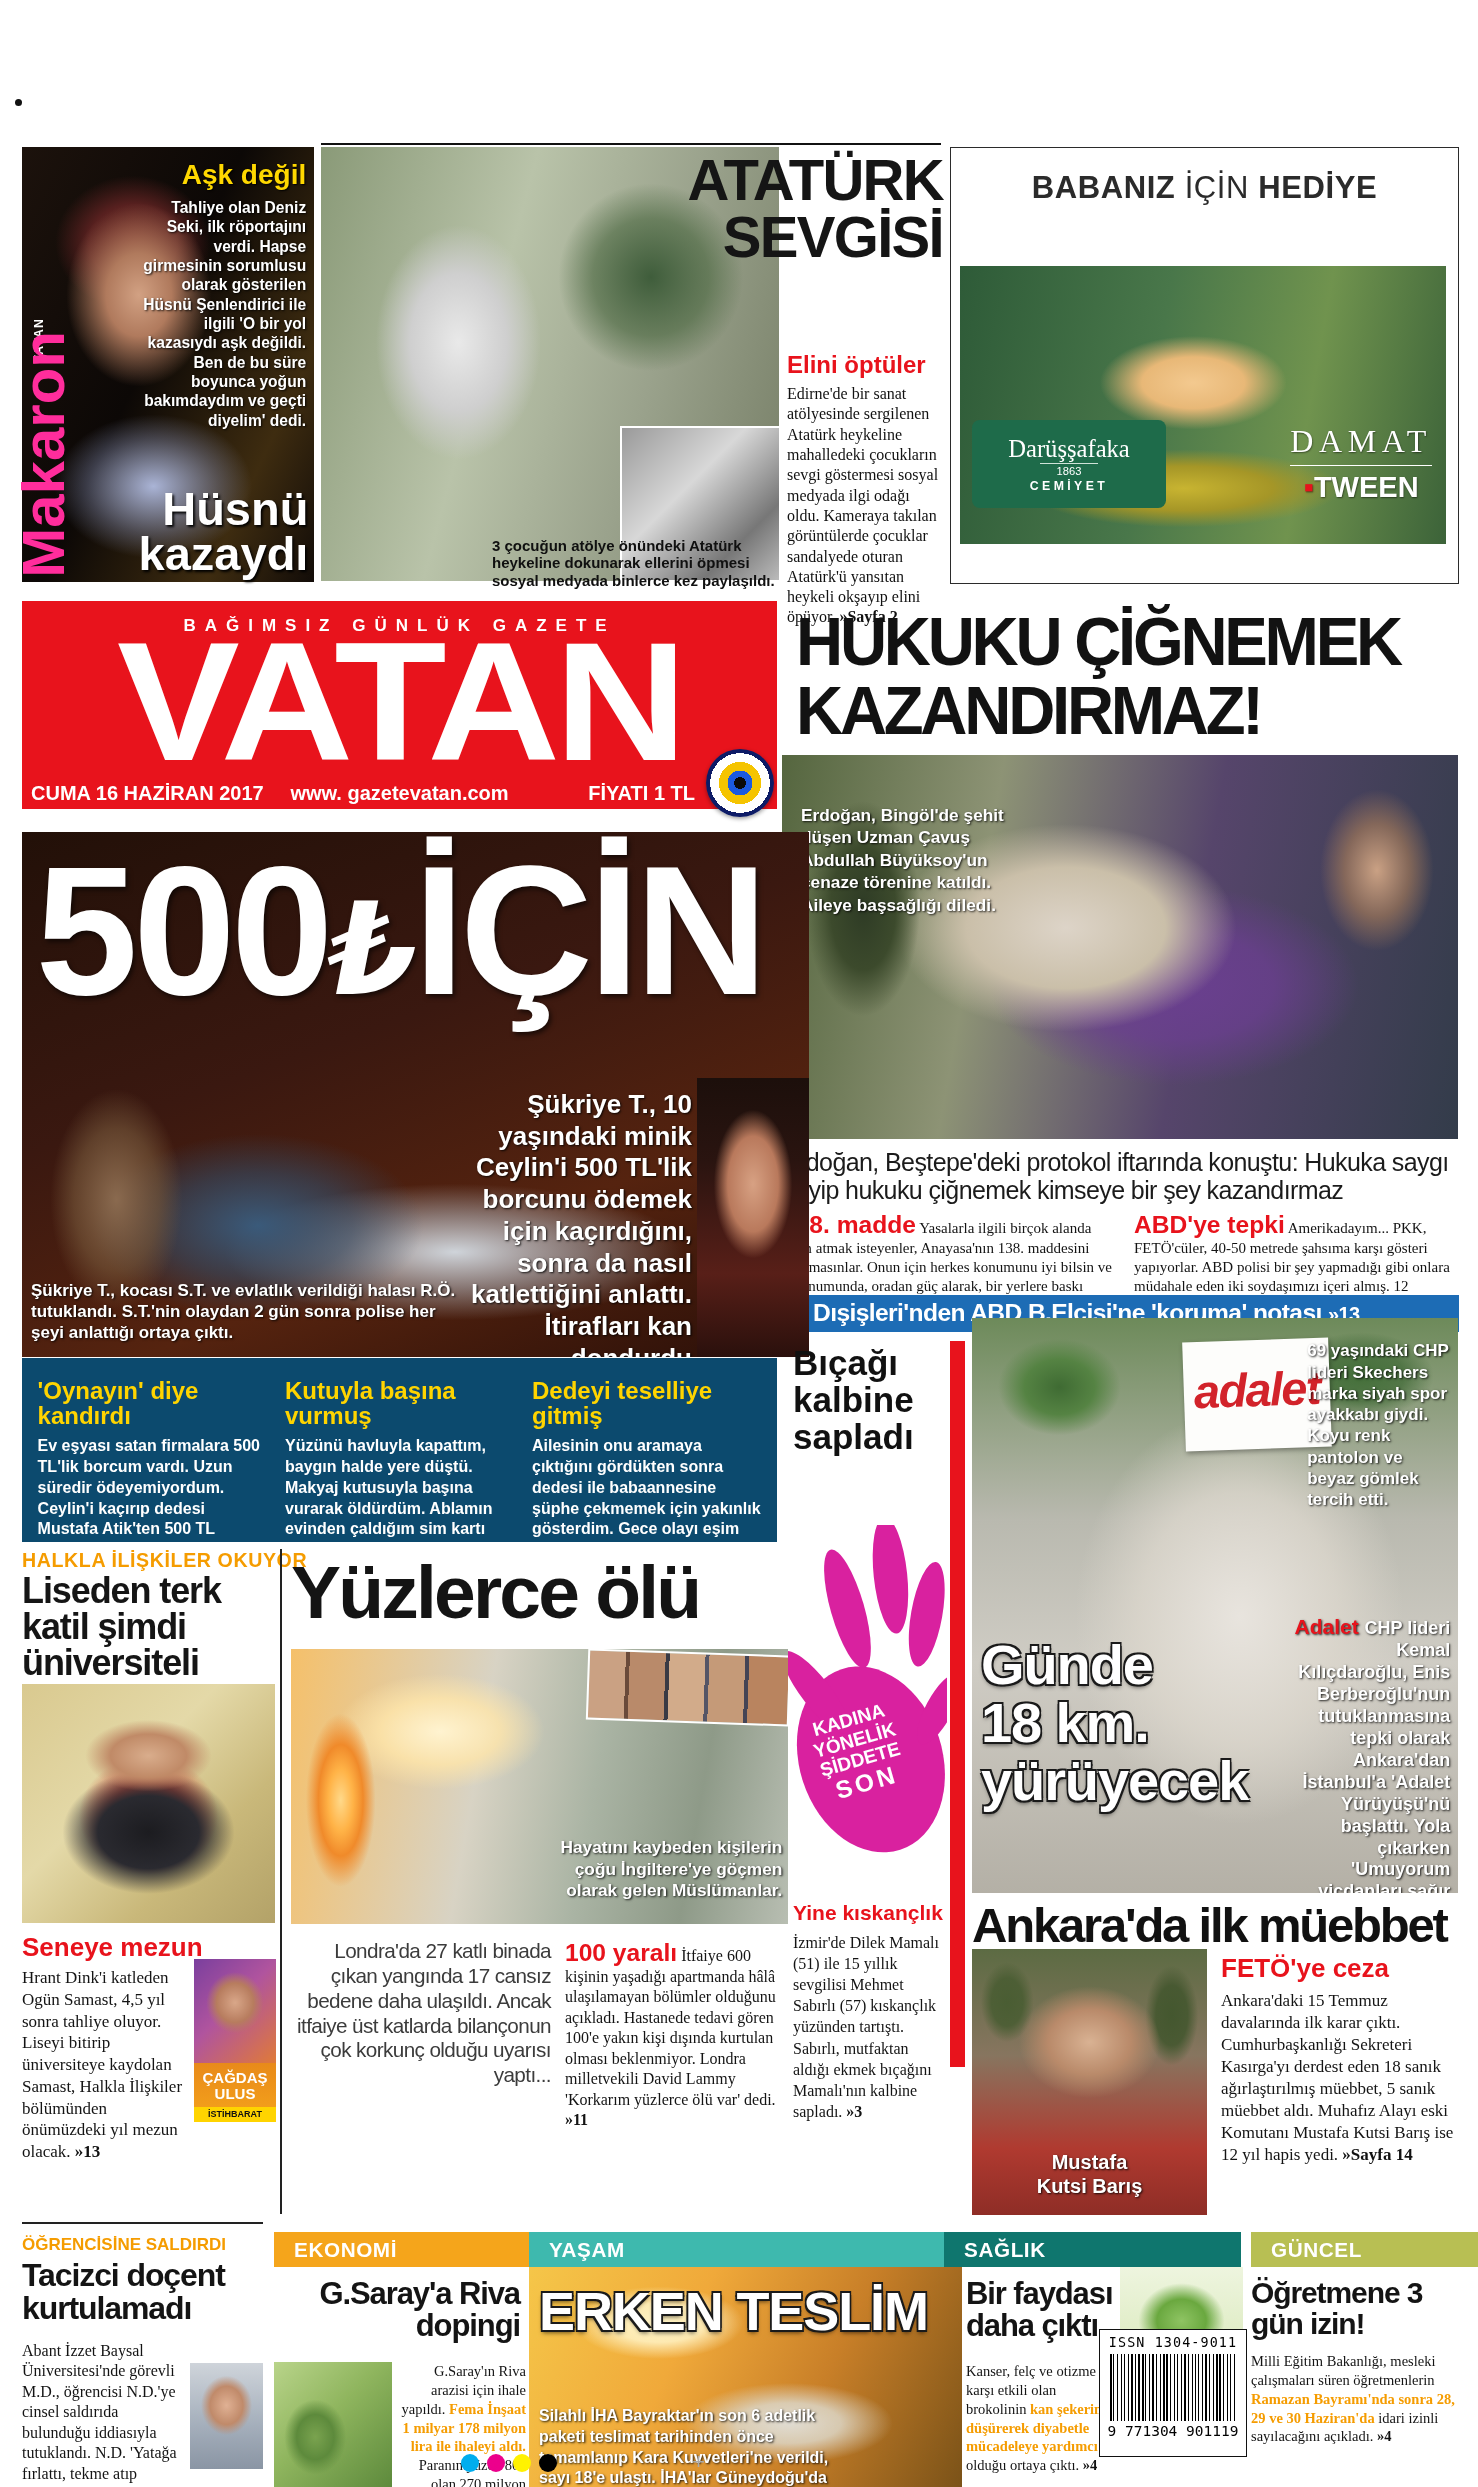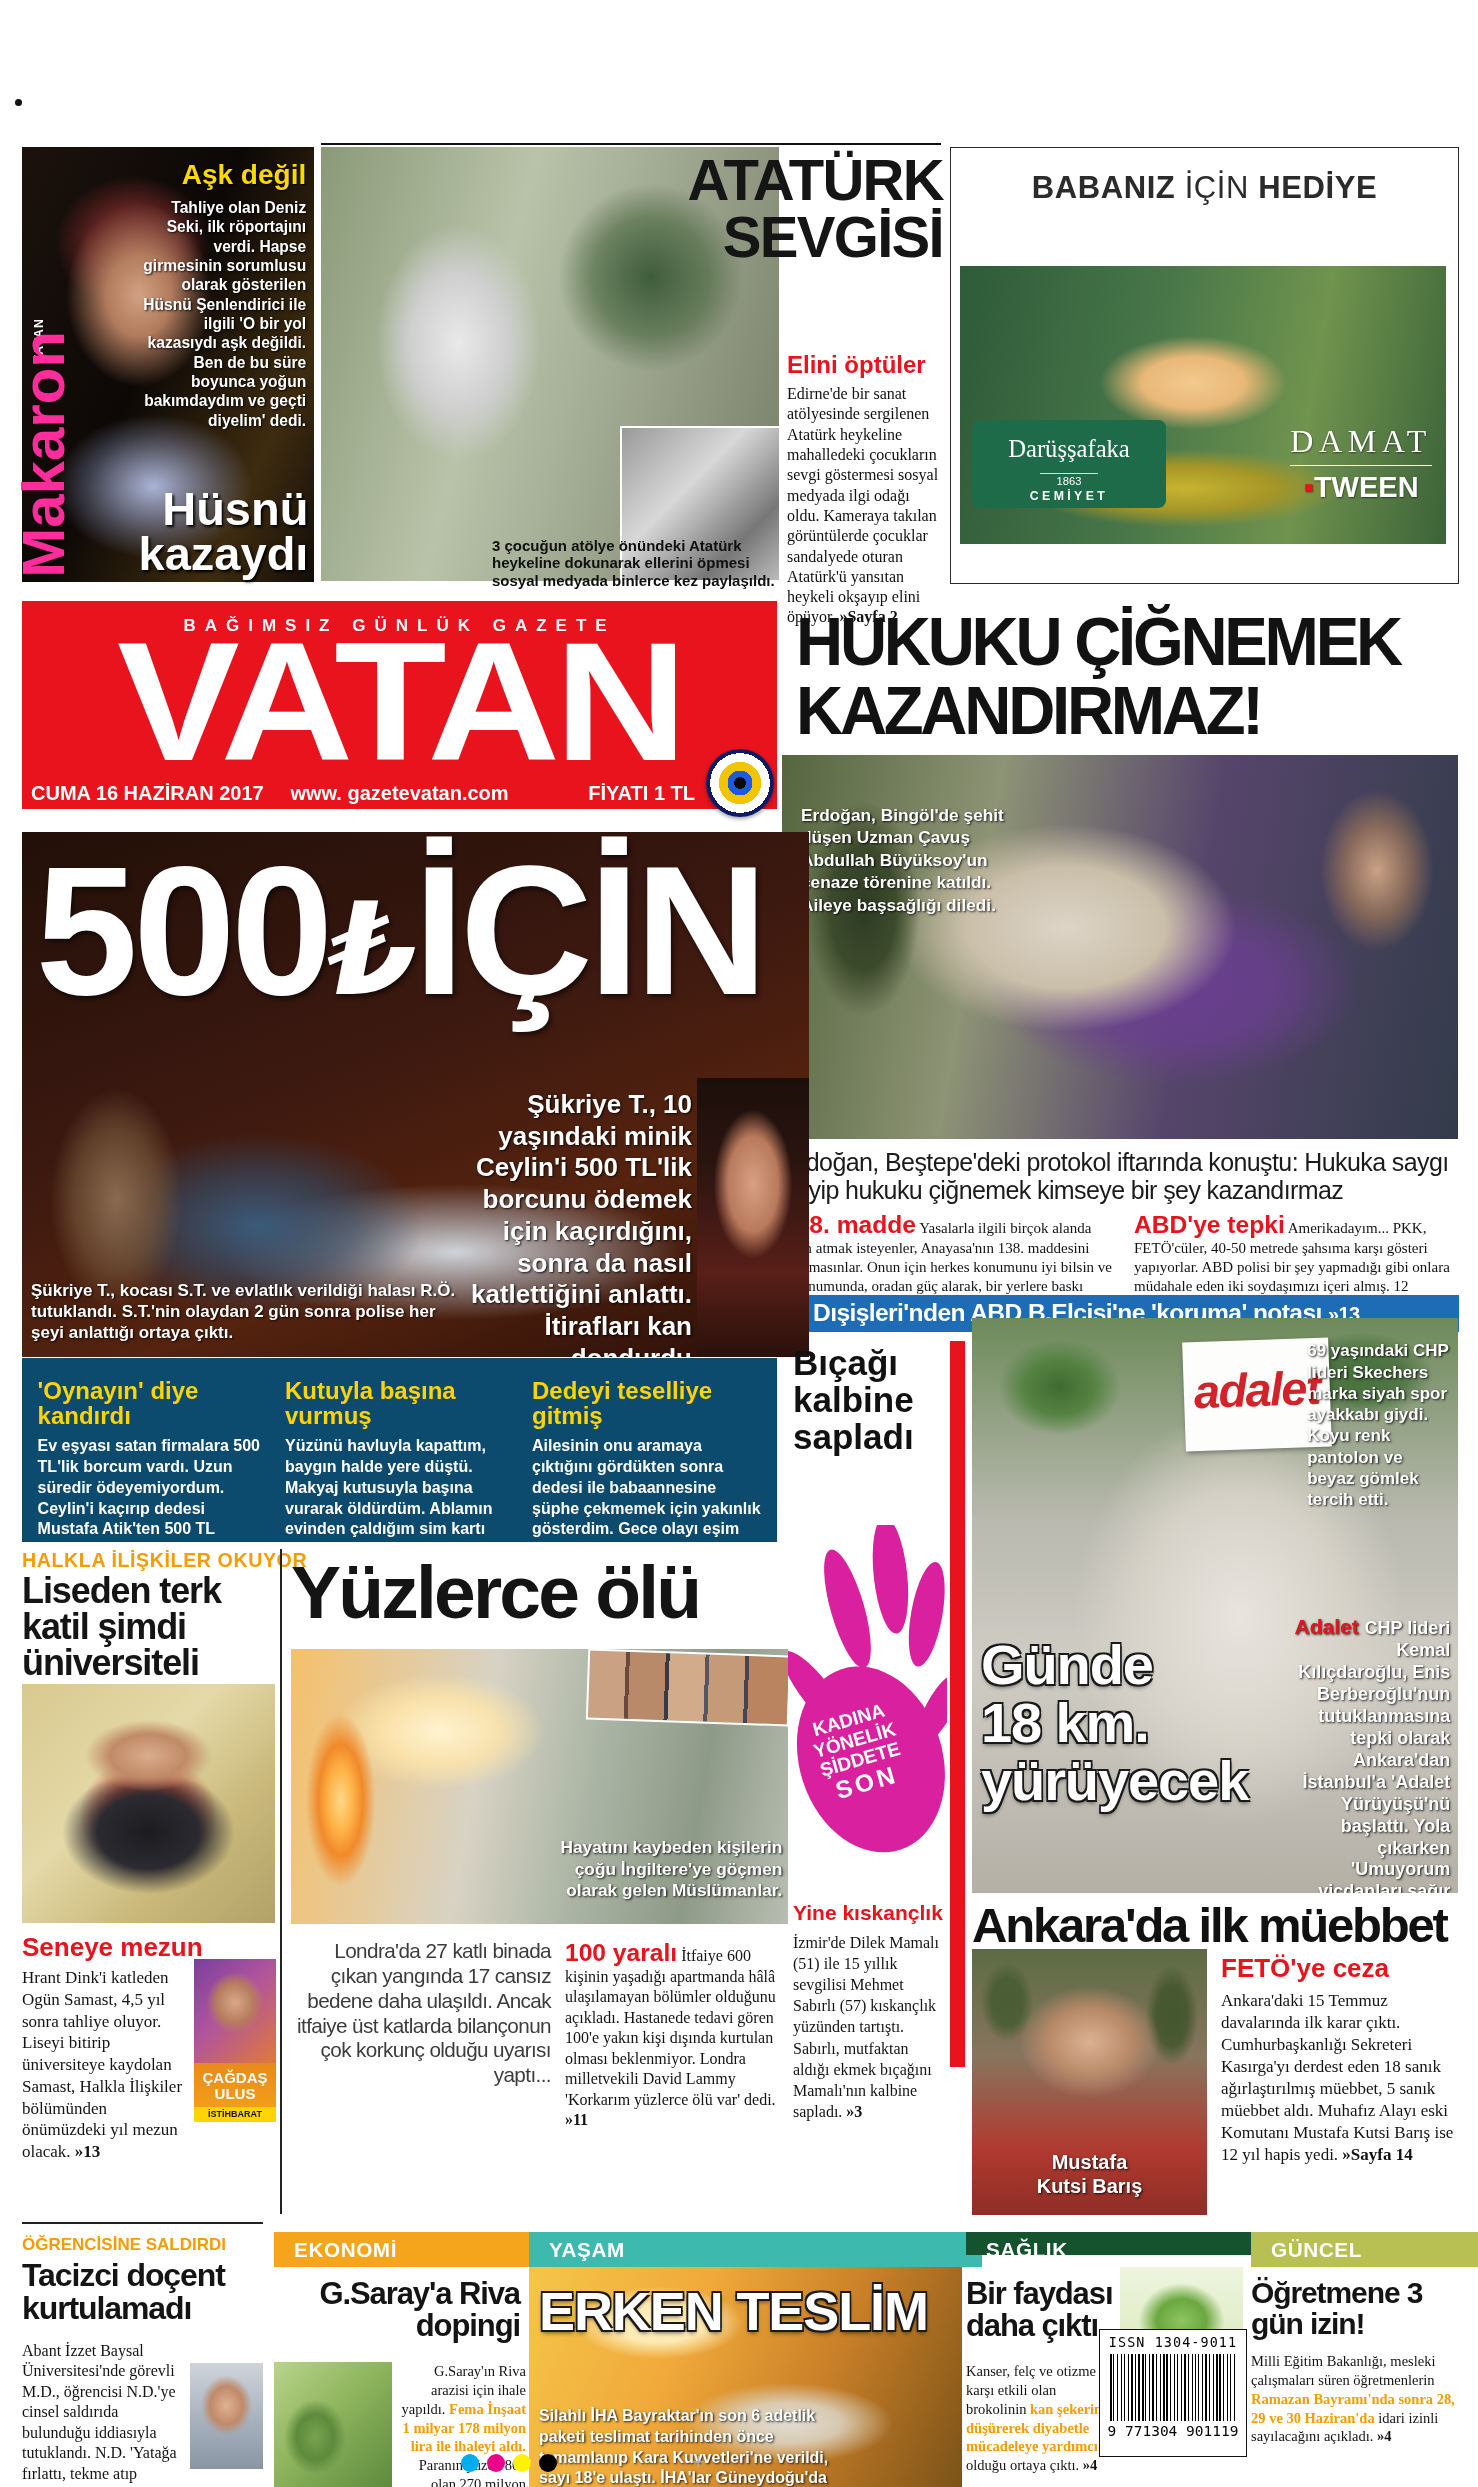--- a/index.html
+++ b/index.html
@@ -57,21 +57,21 @@
 <div class="abs" style="left:950px;top:147px;width:507px;height:435px;border:1.7px solid #2b2b2b;background:#fff">
   <div class="abs" style="left:0;top:19px;width:100%;text-align:center;color:#2b2b2b;font-size:31px;letter-spacing:0.6px;line-height:1.35">
     <div><span class="w6">BABANIZ </span><span class="w3">İÇİN </span><span class="w8">HEDİYE</span></div>
   </div>
   <div class="photo" style="left:9px;top:118px;width:486px;height:278px;background:
    radial-gradient(closest-side at 48% 42%, #f3c98f 0%, #e8b877 22%, rgba(0,0,0,0) 40%),
    radial-gradient(closest-side at 46% 80%, #c8b431 0%, #a59627 40%, rgba(0,0,0,0) 70%),
    linear-gradient(100deg,#2e5b38 0%, #49774a 40%, #70934e 70%, #3c6339 100%);"></div>
   <div class="abs" style="left:21px;top:272px;width:194px;height:88px;background:#1e6b4a;border-radius:7.8px;color:#fff;text-align:center">
     <div class="serif" style="font-size:24.6px;margin-top:14.5px">Darüşşafaka</div>
-    <div style="font-size:11.2px;margin-top:10px;border-top:1.1px solid #cfe3d8;display:inline-block;padding:1.1px 17px 0">1863</div>
+    <div style="font-size:11.2px;margin-top:0;border-top:1.1px solid #cfe3d8;display:inline-block;padding:1.1px 17px 0">1863</div>
     <div style="font-size:12.3px;letter-spacing:3.4px;margin-top:2.2px;font-weight:bold">CEMİYET</div>
   </div>
   <div class="abs" style="right:26px;top:275px;text-align:center;color:#fff">
     <div class="serif" style="font-size:32px;letter-spacing:5.6px;text-shadow:0.6px 0.6px 1.7px rgba(0,0,0,.5);border-bottom:1.7px solid #fff;padding-bottom:4.5px">DAMAT</div>
     <div style="font-size:29px;font-weight:900;margin-top:5.6px;text-shadow:0.6px 0.6px 1.7px rgba(0,0,0,.5)"><span style="color:#e8131c">▪</span><span>TWEEN</span></div>
   </div>
 </div>
 
 <div class="abs" style="left:22px;top:601px;width:755px;height:208px;background:#e8131c">
   <div style="position:absolute;top:14.5px;width:100%;text-align:center;color:#fff;font-size:17px;font-weight:bold;letter-spacing:9px">BAĞIMSIZ GÜNLÜK GAZETE</div>
@@ -252,21 +252,21 @@
 <div class="photo" style="left:529px;top:2267px;width:433px;height:223px;background:
  radial-gradient(closest-side at 30% 25%, #fff3c4 0%, rgba(255,240,190,.9) 35%, rgba(0,0,0,0) 65%),
  radial-gradient(closest-side at 60% 70%, #e0dcd2 0%, rgba(220,215,200,.85) 30%, rgba(0,0,0,0) 60%),
  linear-gradient(115deg,#f5c649 0%, #f0a93a 35%, #c87f28 65%, #7a5218 100%);">
   <div class="abs outline" style="left:10px;top:13.4px;color:#fff;font-size:54px;font-weight:900;letter-spacing:-1.1px">ERKEN TESLİM</div>
   <div class="abs shadow" style="left:10px;top:139px;width:302px;color:#fff;font-size:16px;font-weight:bold;line-height:1.3">
     <span>Silahlı İHA Bayraktar'ın son 6 adetlik paketi teslimat tarihinden önce tamamlanıp Kara Kuvvetleri'ne verildi, sayı 18'e ulaştı. İHA'lar Güneydoğu'da 24 saat esasına göre uçuyor. </span>
   </div>
 </div>
 
-<div class="band" style="left:966px;top:2232px;width:277px;height:23px;background:#14532d">SAĞLIK</div>
+<div class="band" style="left:944px;top:2232px;width:277px;height:35px;background:#0f766e">SAĞLIK</div>
 <div class="abs" style="left:966px;top:2278px;width:190px;font-size:31px;font-weight:900;color:#141414;line-height:1.02;letter-spacing:-1.1px">Bir faydası daha çıktı</div>
 <div class="photo" style="left:1120px;top:2267px;width:123px;height:179px;background:
  radial-gradient(closest-side at 50% 30%, #8fc463 0%, #6aa83f 40%, rgba(0,0,0,0) 70%),
  radial-gradient(closest-side at 40% 70%, #d9e8a0 0%, rgba(200,220,140,.8) 45%, rgba(0,0,0,0) 75%),
  linear-gradient(180deg,#eef5df 0%, #d8e8b8 60%, #c2d89a 100%);"></div>
 <div class="abs serif" style="left:966px;top:2362px;width:146px;font-size:14.5px;line-height:1.3;color:#141414"><span>Kanser, felç ve otizme karşı etkili olan brokolinin </span><span class="hl">kan şekerini düşürerek diyabetle mücadeleye yardımcı</span><span> olduğu ortaya çıktı. </span><span class="ref">»4</span></div>
 
 <div class="abs" style="left:1099px;top:2329px;width:146px;height:126px;background:#fff;border:1.1px solid #111;z-index:5;text-align:center">
   <div style="font-family:'DejaVu Sans Mono',monospace;font-size:13.4px;margin-top:4.5px;letter-spacing:1.1px">ISSN 1304-9011</div>
   <div style="margin:4.5px auto 0;width:127px;height:67px;background:repeating-linear-gradient(90deg,#000 0 1.7px,#fff 1.7px 3.4px,#000 3.4px 4.5px,#fff 4.5px 7.3px,#000 7.3px 8.4px,#fff 8.4px 10.6px)"></div>

